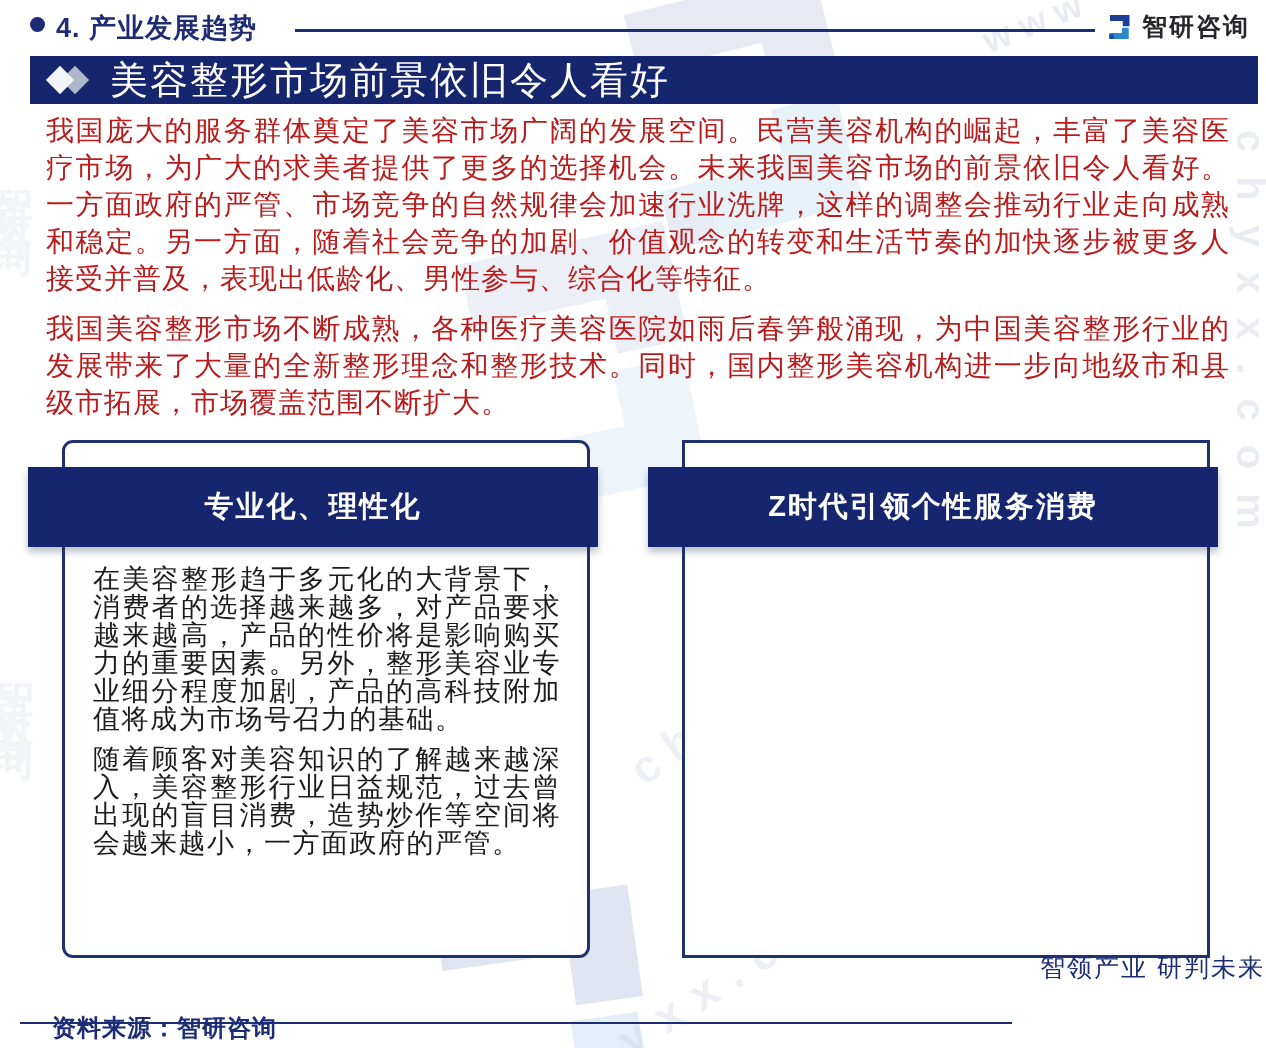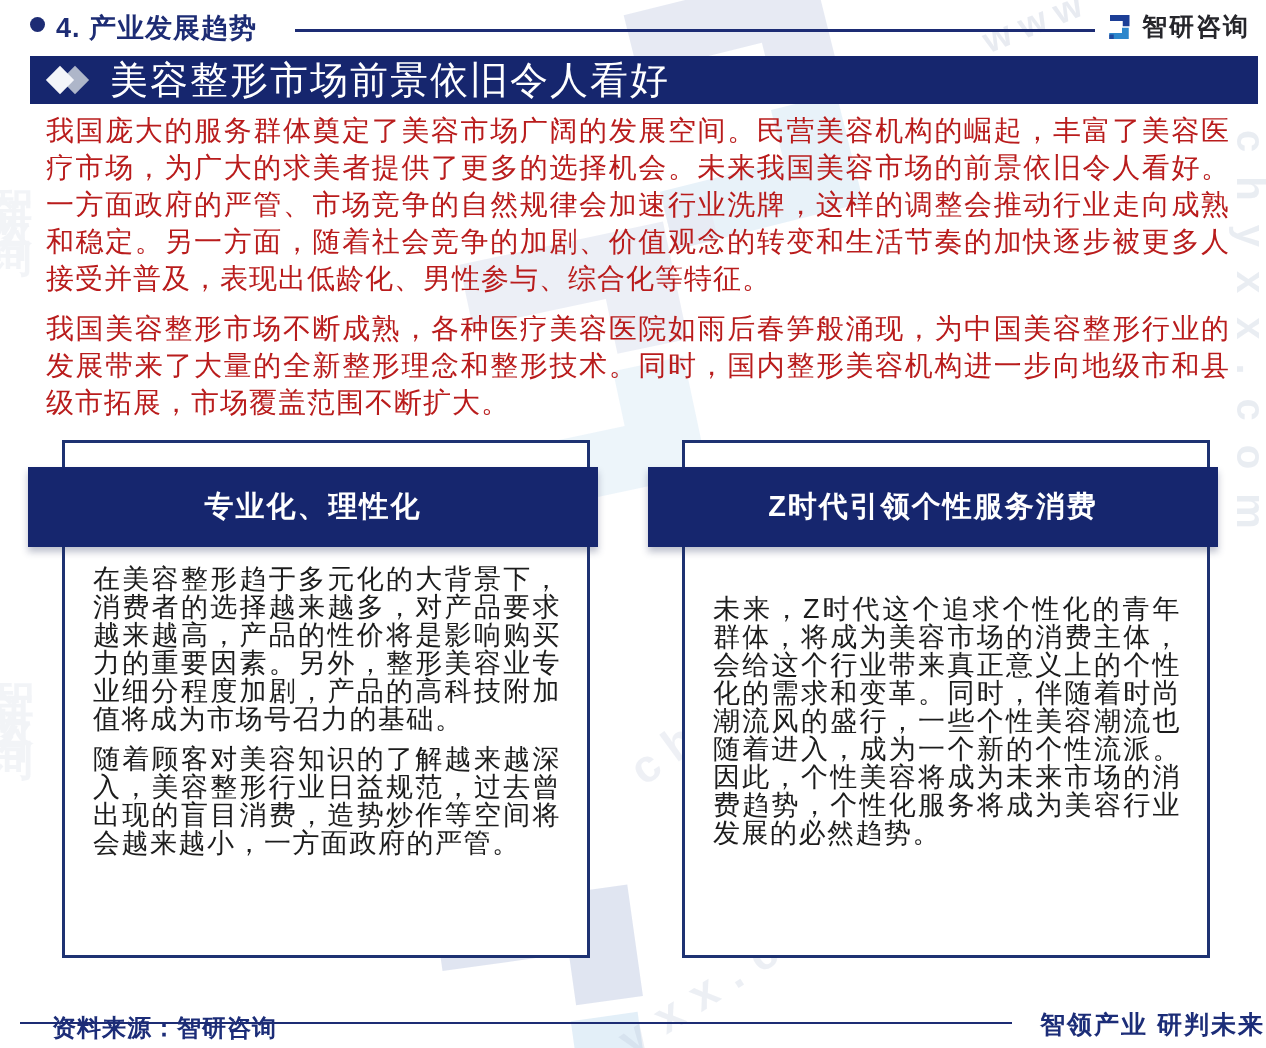--- a/index.html
+++ b/index.html
@@ -24,36 +24,36 @@
   .d1,.d2{position:absolute;top:4px;width:20px;height:20px;transform:rotate(45deg);}
   .d2{left:17px;background:#aeb6c9;}
   .d1{left:2px;background:#f4f5f9;z-index:2;}
   .banner-title{font-size:38px;font-weight:normal;letter-spacing:2px;white-space:nowrap;}
   
   .intro{position:absolute;left:46px;top:112px;width:1184px;font-size:28px;line-height:37px;
     text-align:justify;letter-spacing:1px;color:#b91c1c;}
   .intro p{margin:0 0 13px 0;}
   
   .card{position:absolute;top:440px;width:522px;height:512px;border:3px solid #1e3272;background:#ffffff;}
-  .card-left{left:62px;}
+  .card-left{left:62px;border-radius:11px;}
   .card-right{left:682px;}
   .band{
     position:absolute;top:24px;left:-37px;width:570px;height:80px;background:#16266e;
     display:flex;align-items:center;justify-content:center;
     box-shadow:0 5px 7px rgba(40,50,90,.30);z-index:3;
   }
   .band-title{color:#ffffff;font-size:29px;font-weight:bold;letter-spacing:2px;white-space:nowrap;}
   .card-body{position:absolute;left:28px;right:26px;top:122px;font-size:27px;line-height:28px;
     text-align:justify;letter-spacing:1.5px;color:#1c1c1c;}
   .card-right .card-body{top:152px;}
   .card-body p{margin:0 0 12px 0;}
   
   .src{position:absolute;left:52px;top:988px;font-size:24px;font-weight:bold;color:#1c2d78;letter-spacing:1px;white-space:nowrap;margin-top:24px;}
   .ft-line{position:absolute;left:20px;top:1022px;width:992px;height:2px;background:#1d2c74;}
-  .slogan{position:absolute;left:1040px;top:1008px;font-size:25px;font-weight:bold;color:#1c2d78;letter-spacing:2px;white-space:nowrap;}
+  .slogan{position:absolute;left:1040px;top:951px;font-size:25px;font-weight:normal;color:#1c2d78;letter-spacing:2px;white-space:nowrap;}
   
   .wm{position:absolute;color:#b4bfd4;pointer-events:none;user-select:none;white-space:nowrap;font-weight:bold;}
   .wm svg{display:block;}
   .wm-logo-top{left:590px;top:-40px;transform:rotate(-14deg);opacity:.10;}
   .wm-www{left:980px;top:0px;font-size:36px;letter-spacing:10px;transform:rotate(-22deg);opacity:.30;}
   .wm-right-col{left:1228px;top:130px;font-size:40px;letter-spacing:24px;writing-mode:vertical-rl;opacity:.28;}
   .wm-logo-center{left:420px;top:210px;transform:rotate(-12deg);opacity:.08;}
   .wm-mid{left:600px;top:640px;font-size:46px;letter-spacing:14px;transform:rotate(-36deg);opacity:.22;}
   .wm-left1{left:-18px;top:150px;font-size:44px;writing-mode:vertical-rl;letter-spacing:16px;opacity:.16;}
   .wm-left2{left:-22px;top:640px;font-size:48px;writing-mode:vertical-rl;letter-spacing:18px;opacity:.16;}
@@ -131,22 +131,19 @@
     <div class="card-body">
       <p>在美容整形趋于多元化的大背景下，消费者的选择越来越多，对产品要求越来越高，产品的性价将是影响购买力的重要因素。另外，整形美容业专业细分程度加剧，产品的高科技附加值将成为市场号召力的基础。</p>
       <p>随着顾客对美容知识的了解越来越深入，美容整形行业日益规范，过去曾出现的盲目消费，造势炒作等空间将会越来越小，一方面政府的严管。</p>
     </div>
   </div>
 
   <div class="card card-right">
     <div class="band">
       <span class="band-title">Z时代引领个性服务消费</span>
     </div>
-    <div class="card-body">
-      <p>未来，Z时代这个追求个性化的青年群体，将成为美容市场的消费主体，会给这个行业带来真正意义上的个性化的需求和变革。同时，伴随着时尚潮流风的盛行，一些个性美容潮流也随着进入，成为一个新的个性流派。因此，个性美容将成为未来市场的消费趋势，个性化服务将成为美容行业发展的必然趋势。</p>
-    </div>
   </div>
 
   <div class="src">资料来源：智研咨询</div>
   <div class="ft-line"></div>
   <div class="slogan">智领产业 研判未来</div>
 
 </div>
 
 </body></html>

